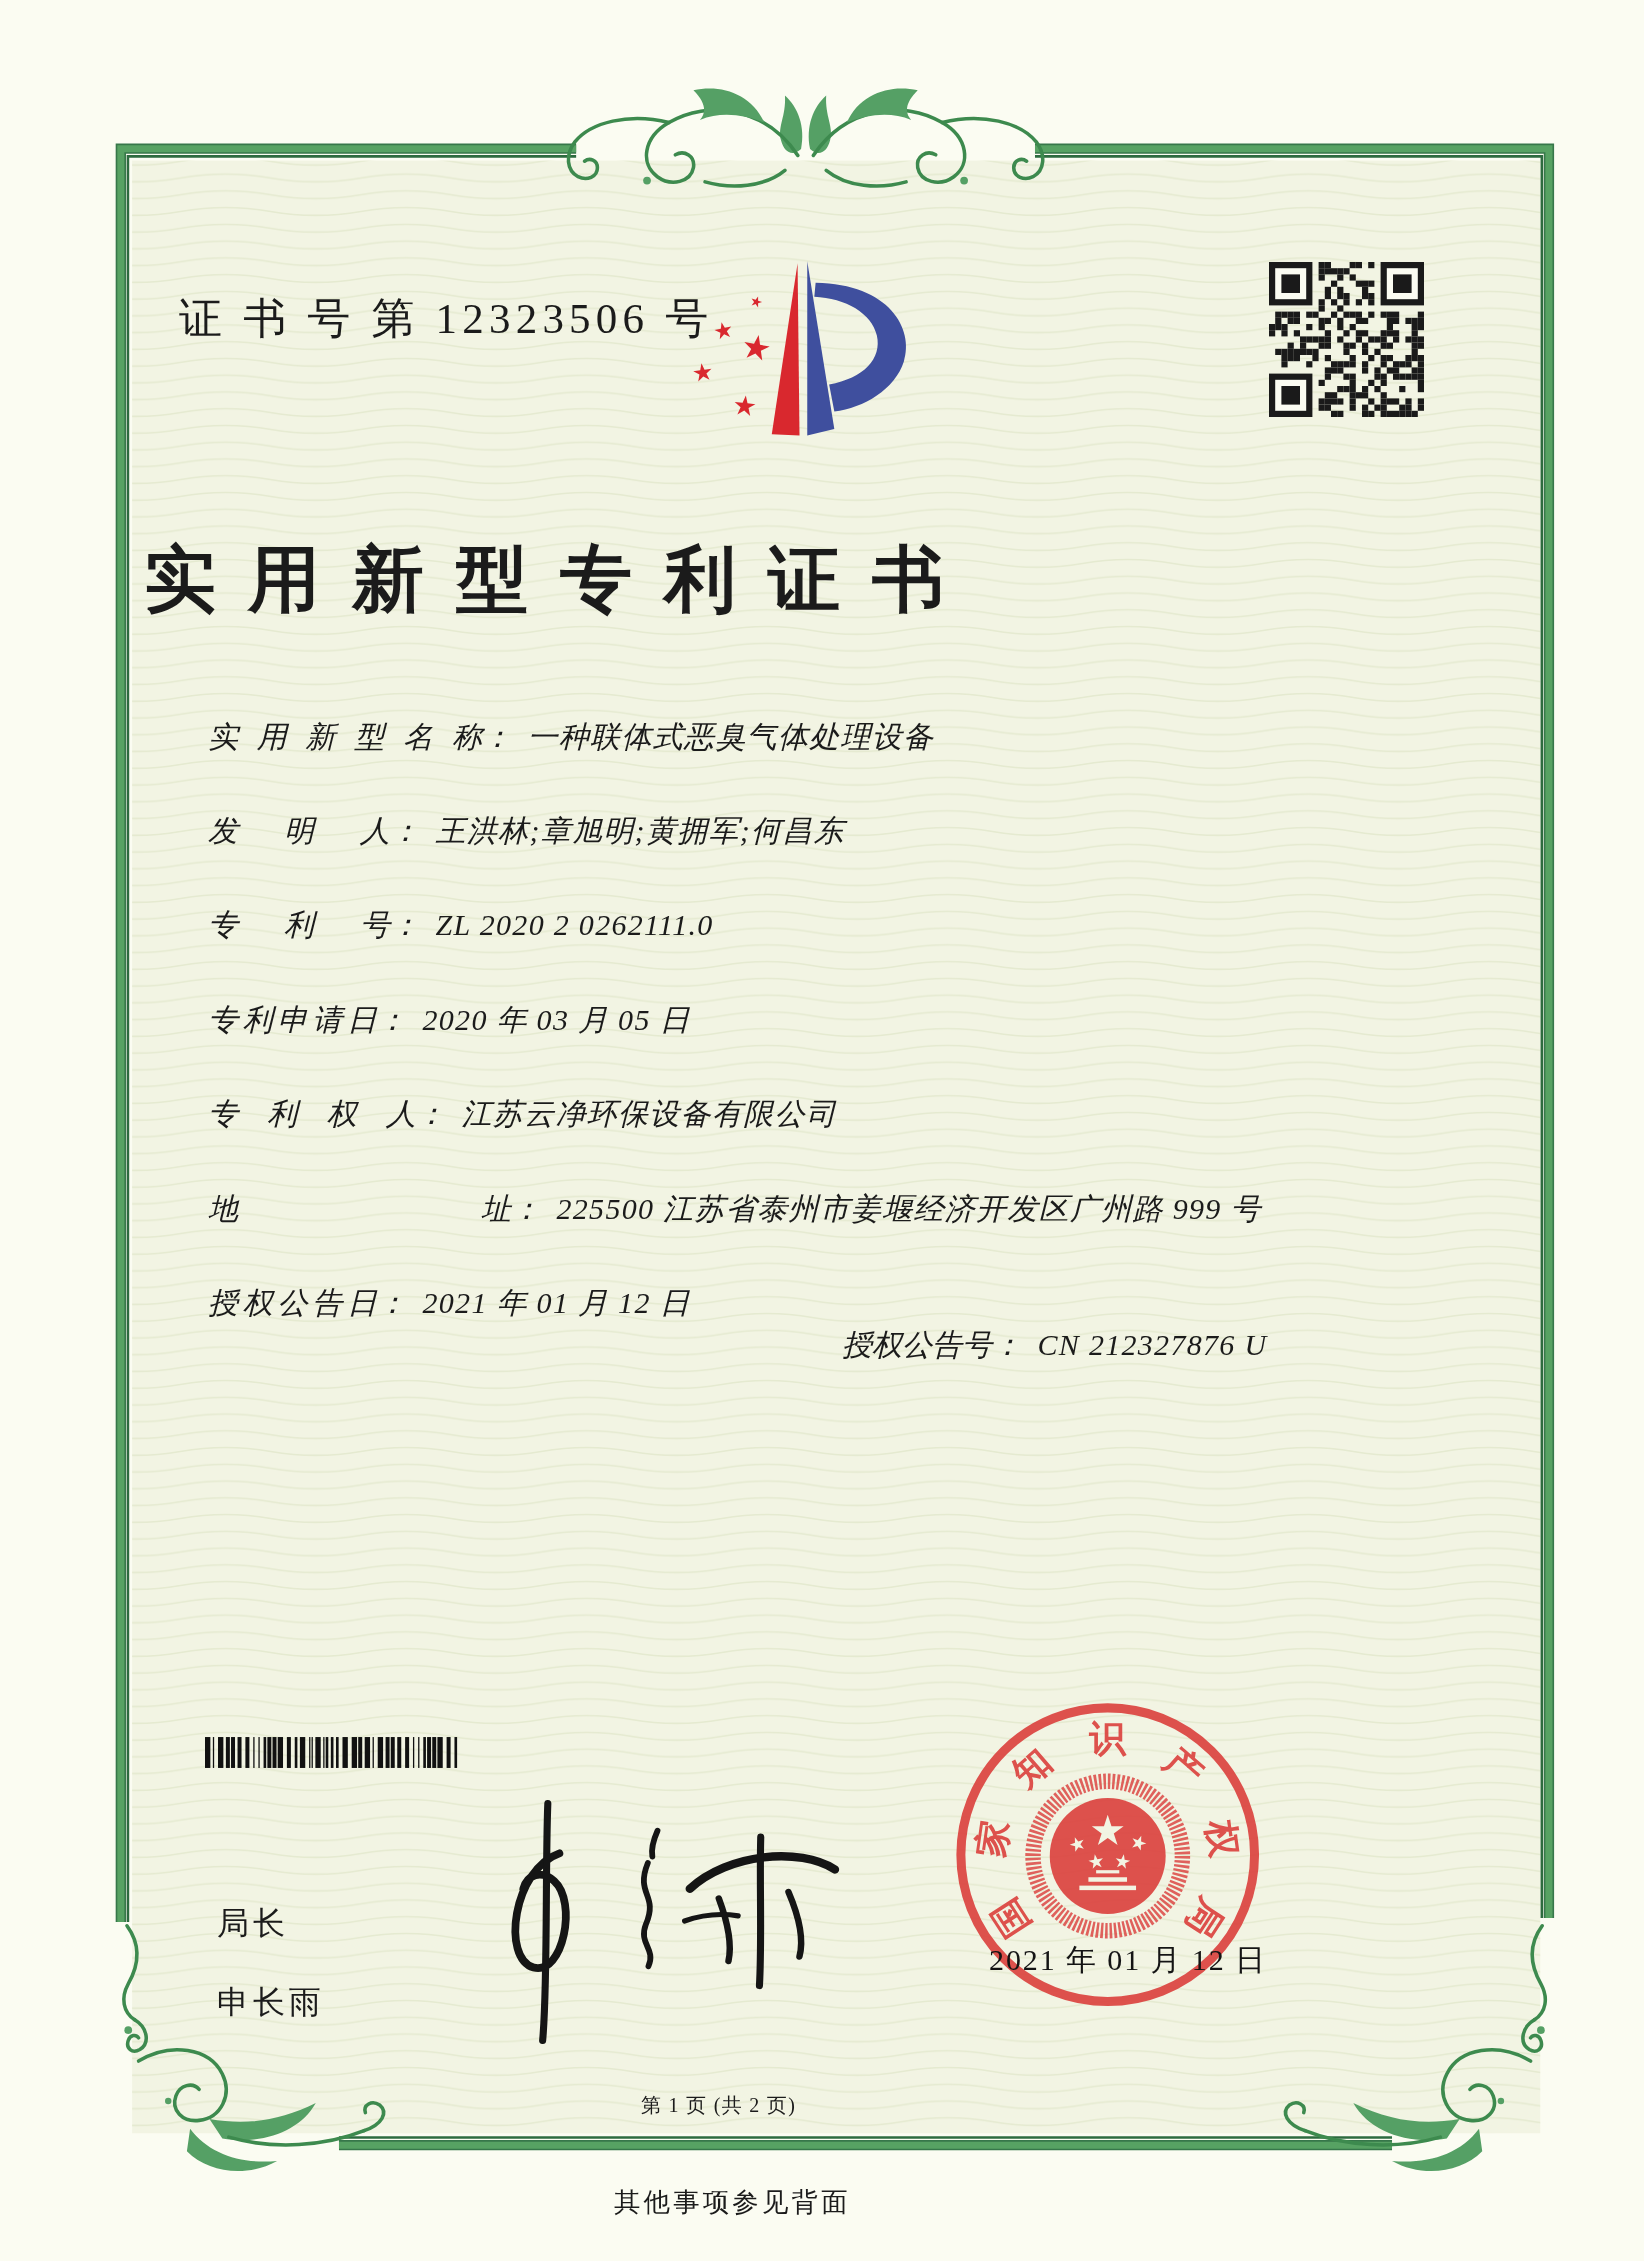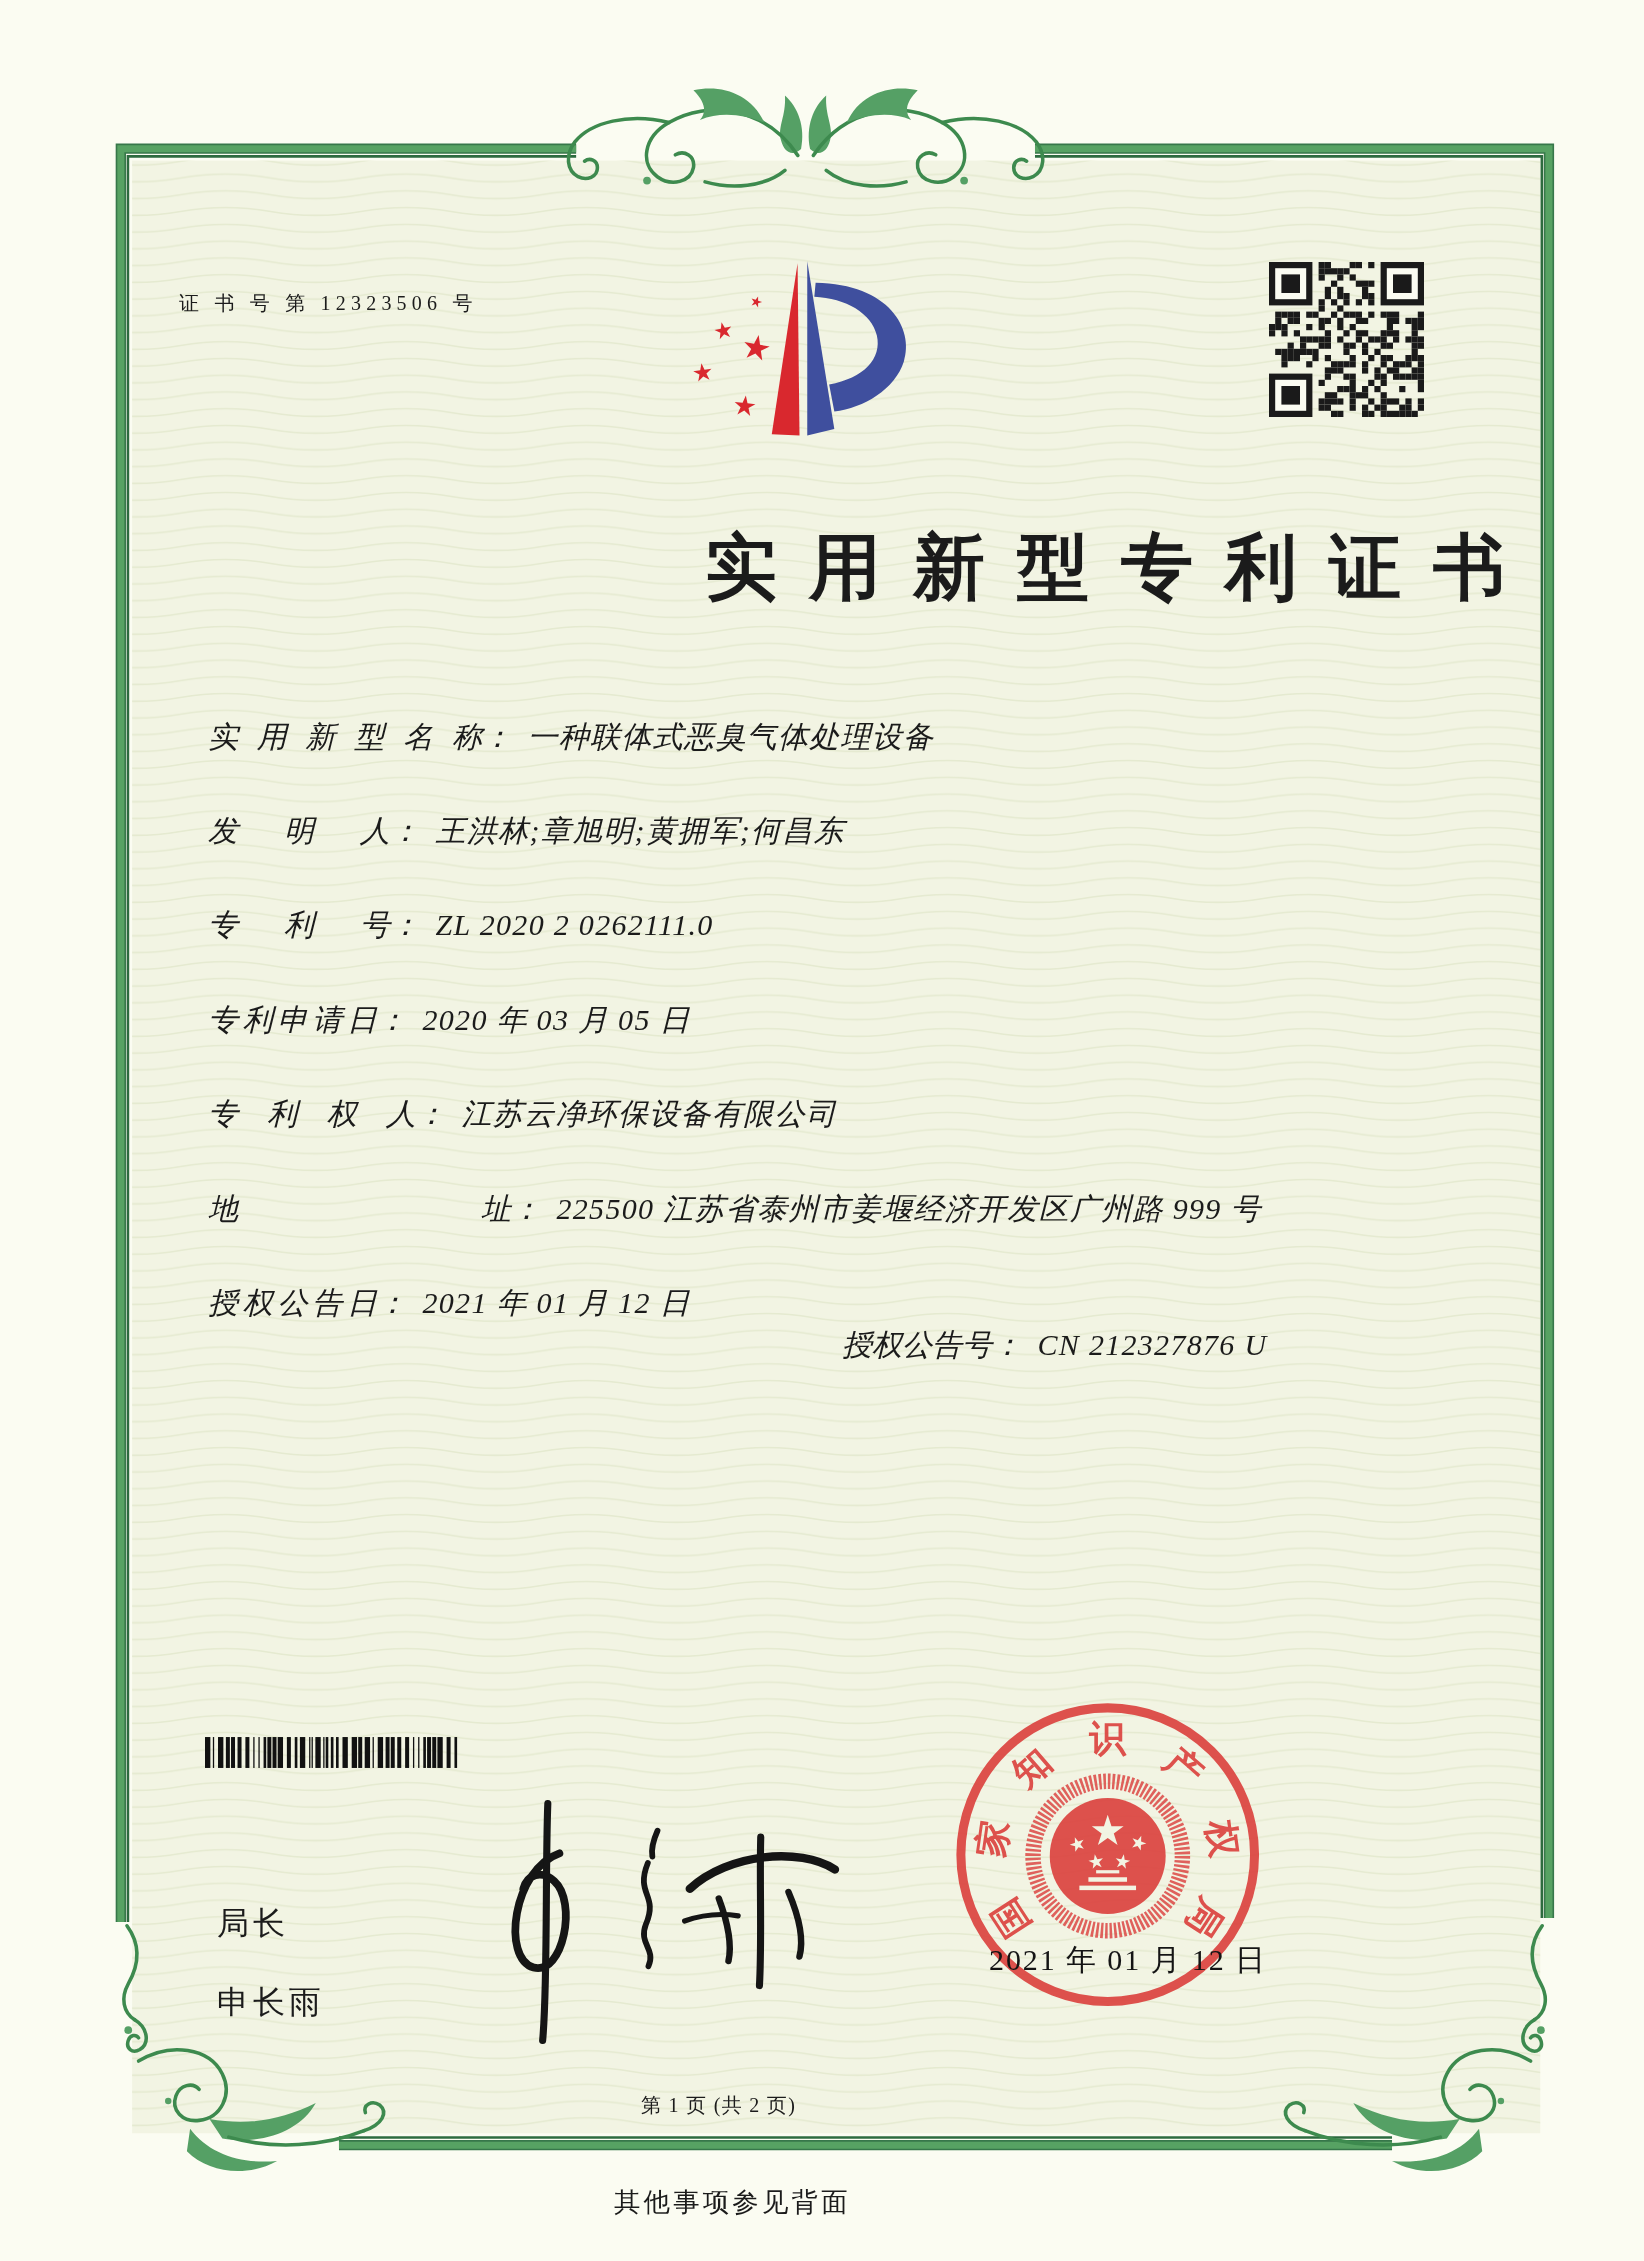--- a/index.html
+++ b/index.html
@@ -2,22 +2,22 @@
 <html style="font-size:10.3px"><head>
 <meta charset="utf-8">
 <style>
   html,body{margin:0;padding:0;}
   body{
     width:1644px;height:2261px;position:relative;background:#fbfcf2;
     font-family:"Liberation Serif","DejaVu Serif",serif;color:#1b1b1b;overflow:hidden;
   }
   .abs{position:absolute;}
   
-  .cert-no{left:179px;top:290px;font-size:20px;letter-spacing:5.2px;white-space:nowrap;}
-  .title{left:132px;top:520px;width:1405px;margin:0;text-align:right;
+  .cert-no{left:179px;top:290px;font-size:43px;letter-spacing:5.2px;white-space:nowrap;}
+  .title{left:132px;top:520px;width:1405px;margin:12px;text-align:left;
          font-size:72px;font-weight:bold;letter-spacing:32px;white-space:nowrap;}
   
   .row{left:208px;font-size:30px;white-space:nowrap;font-style:italic;}
   .lab{display:inline-block;text-align:justify;text-align-last:justify;vertical-align:top;}
   .w1{width:274px}.w2{width:182px}.w3{width:169px}.w4{width:208px}.w5{width:303px}
   .val{margin-left:15.5px;letter-spacing:1.3px;}
   .grant2{position:absolute;left:634px;top:0;margin-top:42px;}
   
   .bodytext{left:208px;top:1351px;width:1247px;font-size:29px;line-height:51px;
             text-align:justify;letter-spacing:1.9px;}

